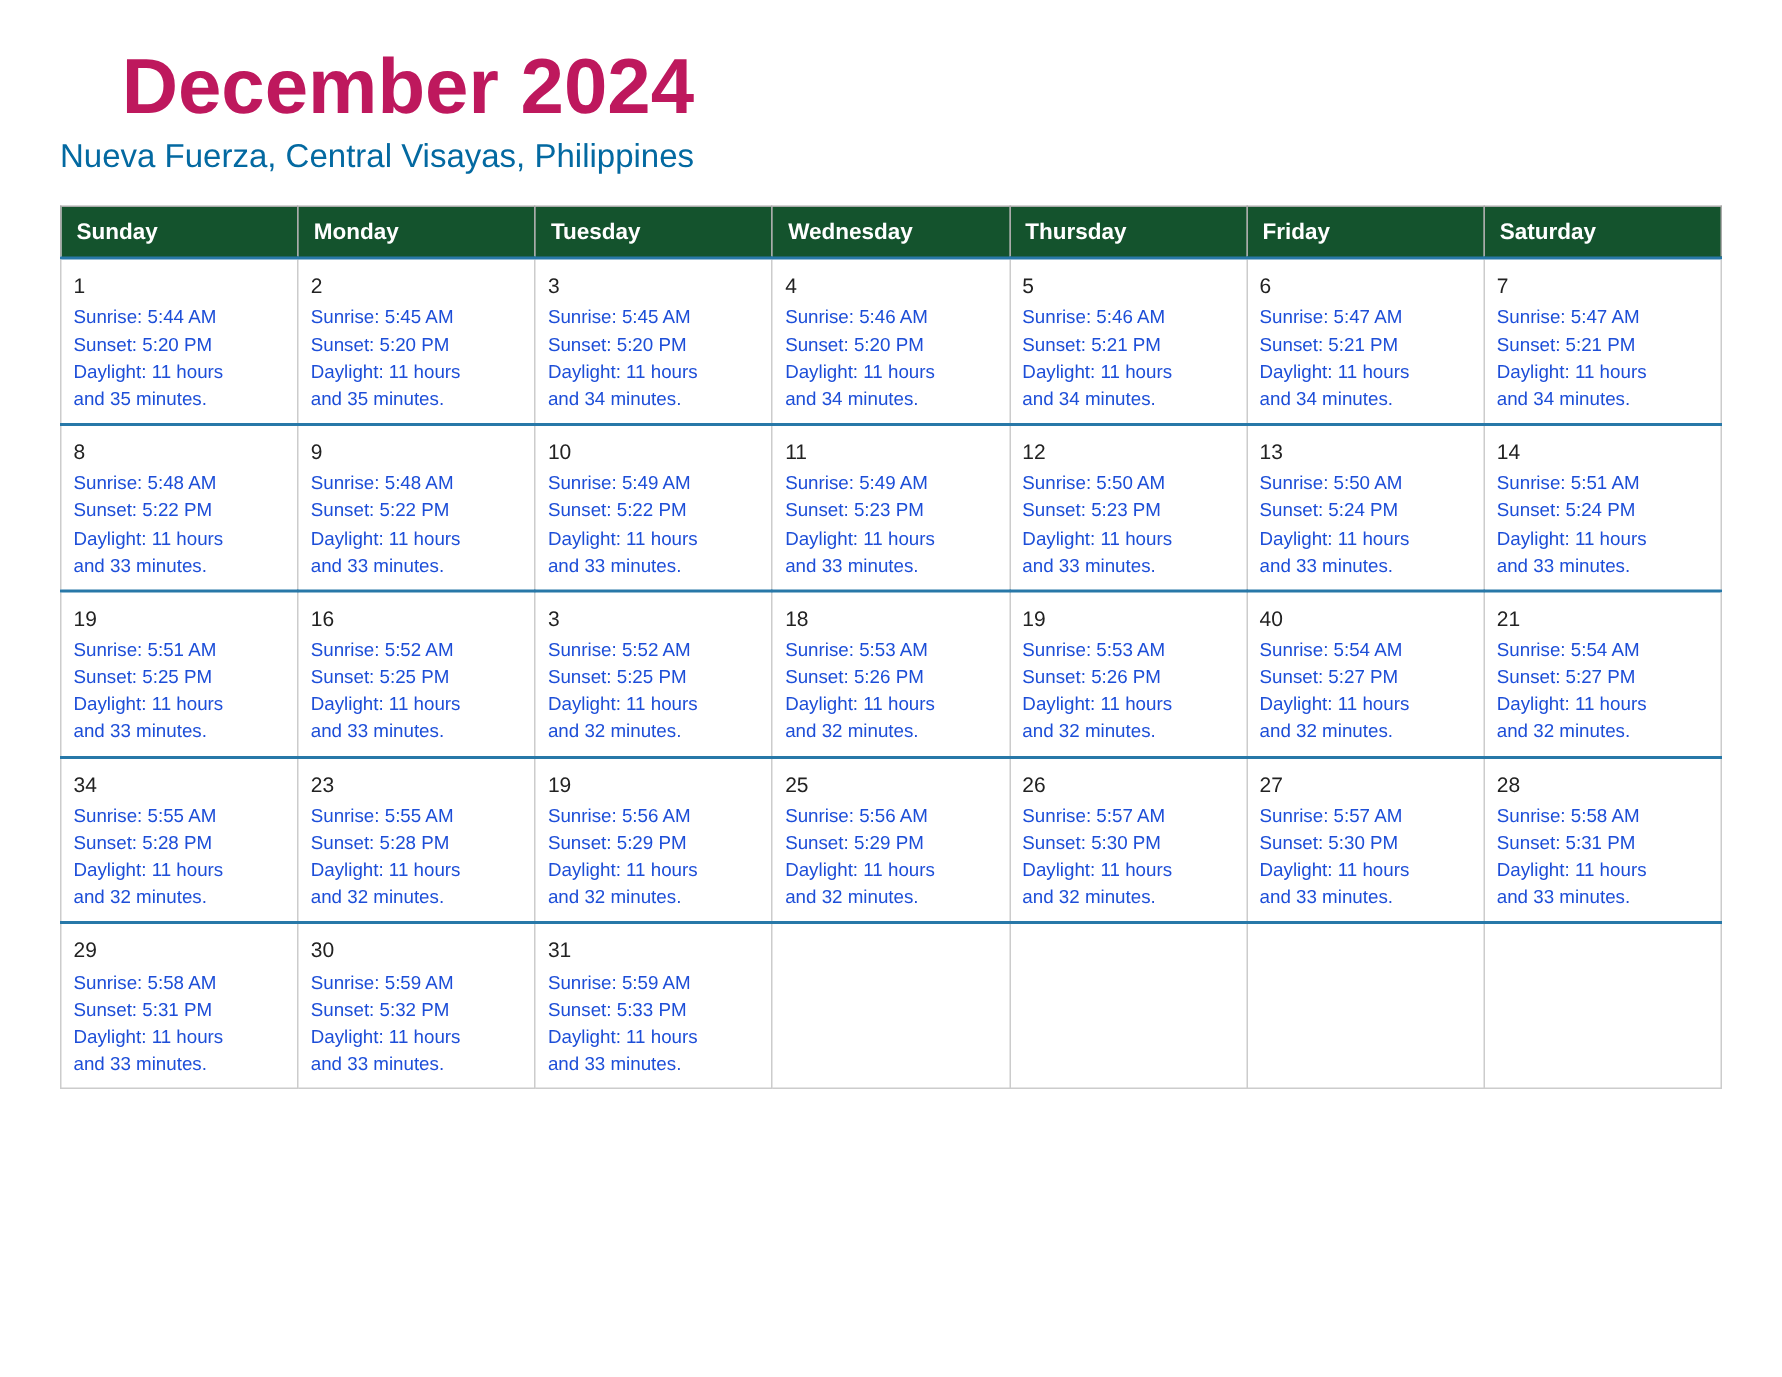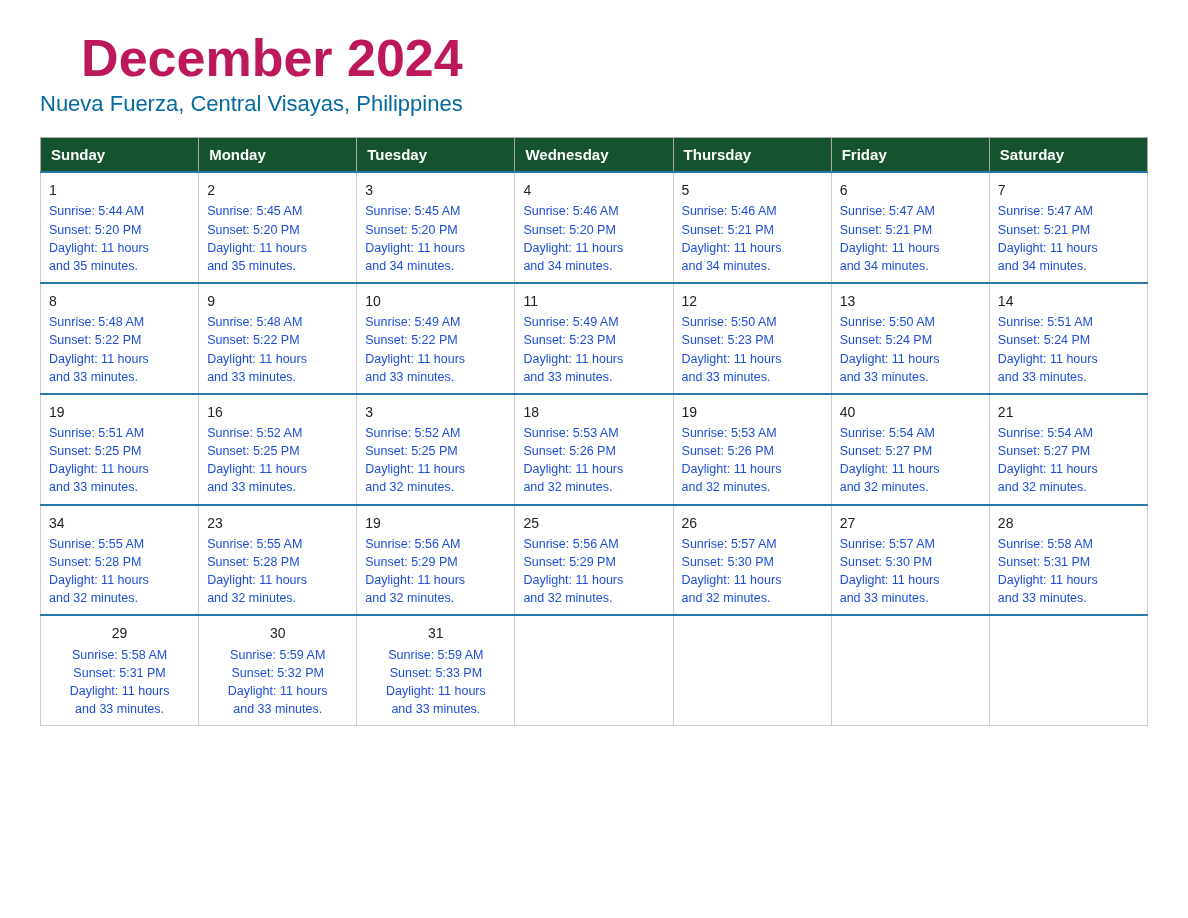--- a/index.html
+++ b/index.html
@@ -89,21 +89,20 @@
     }
     .day-info {
       font-size: 12.5px;
       color: #1d4ed8;
     }
     .calendar tr {
       border-bottom: 2px solid #2878a8;
     }
     .calendar tbody tr:last-child {
       border-bottom: none;
-      text-align: center;
     }
     .empty-cell {
       background: #fff;
     }
   </style>
 </head>
 <body>
 
 <div class="header">
   <div class="title-block">

